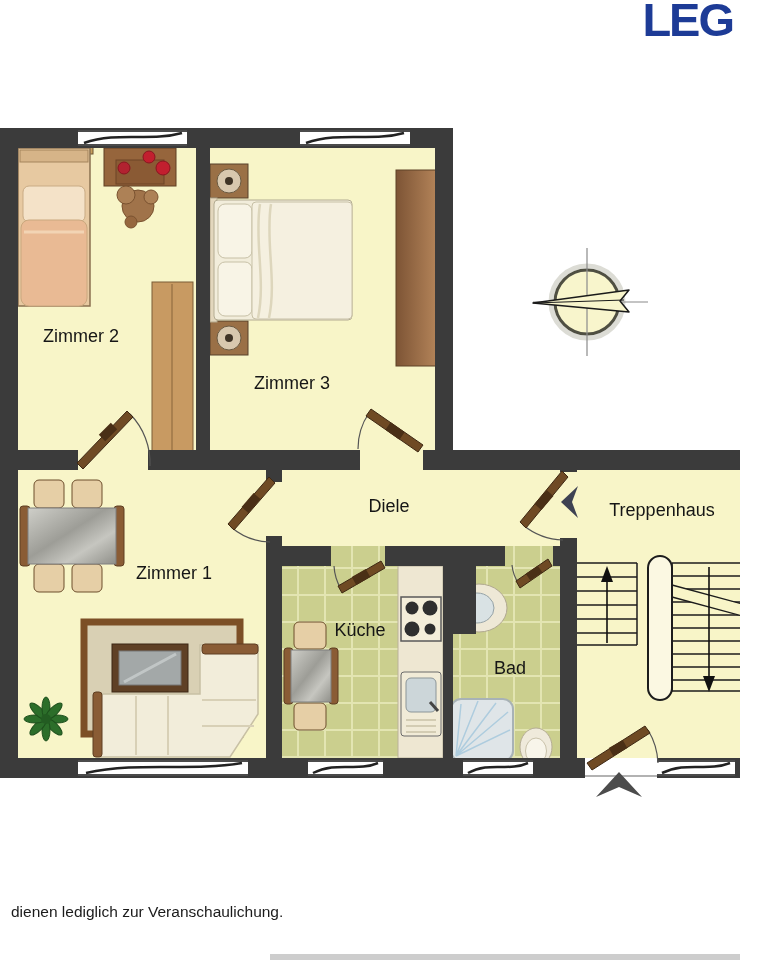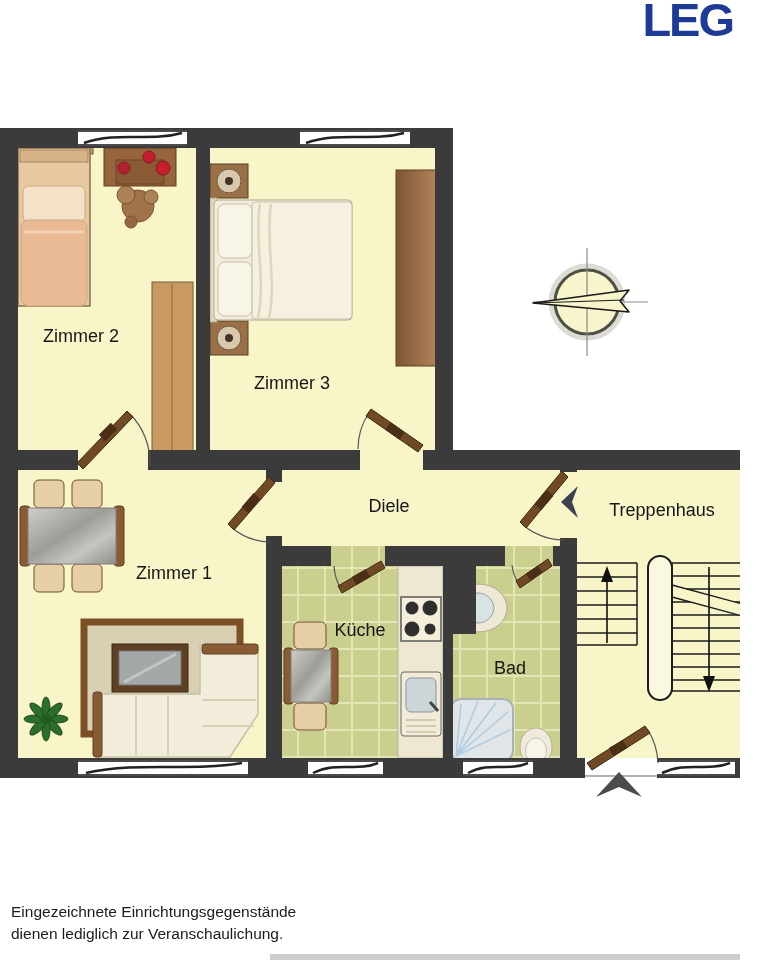--- a/index.html
+++ b/index.html
@@ -268,18 +268,17 @@
       <text x="292" y="389">Zimmer 3</text>
       <text x="174" y="579">Zimmer 1</text>
       <text x="389" y="512">Diele</text>
       <text x="360" y="636">Küche</text>
       <text x="510" y="674">Bad</text>
       <text x="662" y="516">Treppenhaus</text>
     </g>
   </svg>
 
   <div class="footer">
-    <div>Eingezeichnete Einrichtungsgegenstände</div>
     <div>dienen lediglich zur Veranschaulichung.</div>
   </div>
 
   <div class="bottom-bar"></div>
 </div>
 
 </body></html>

